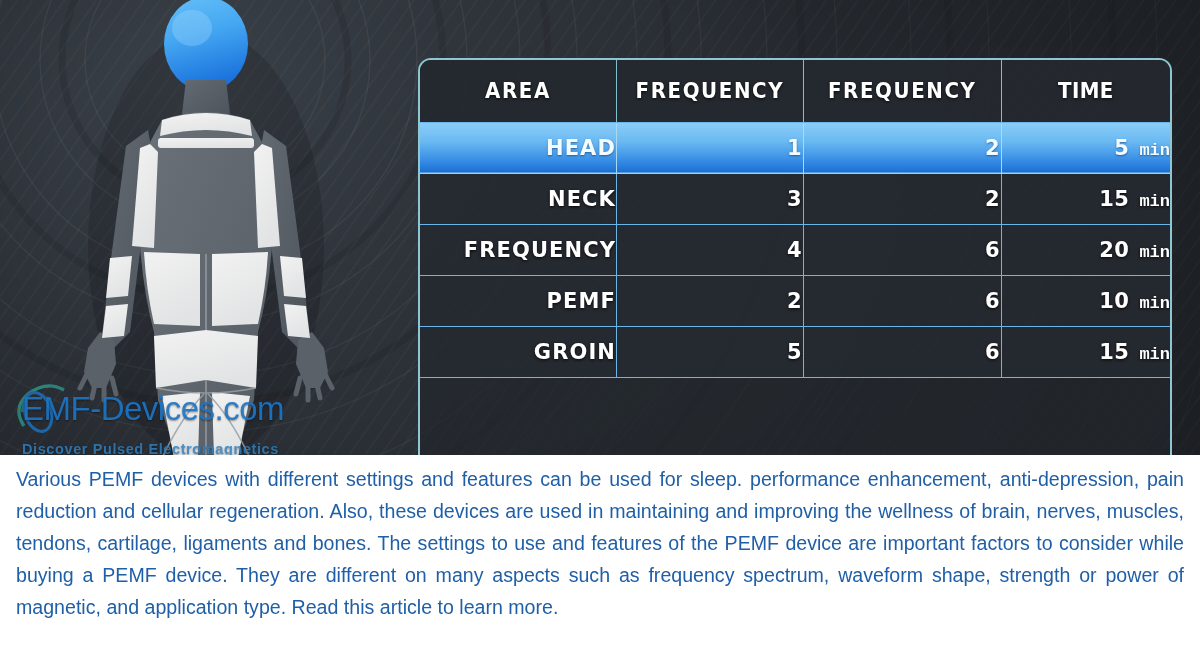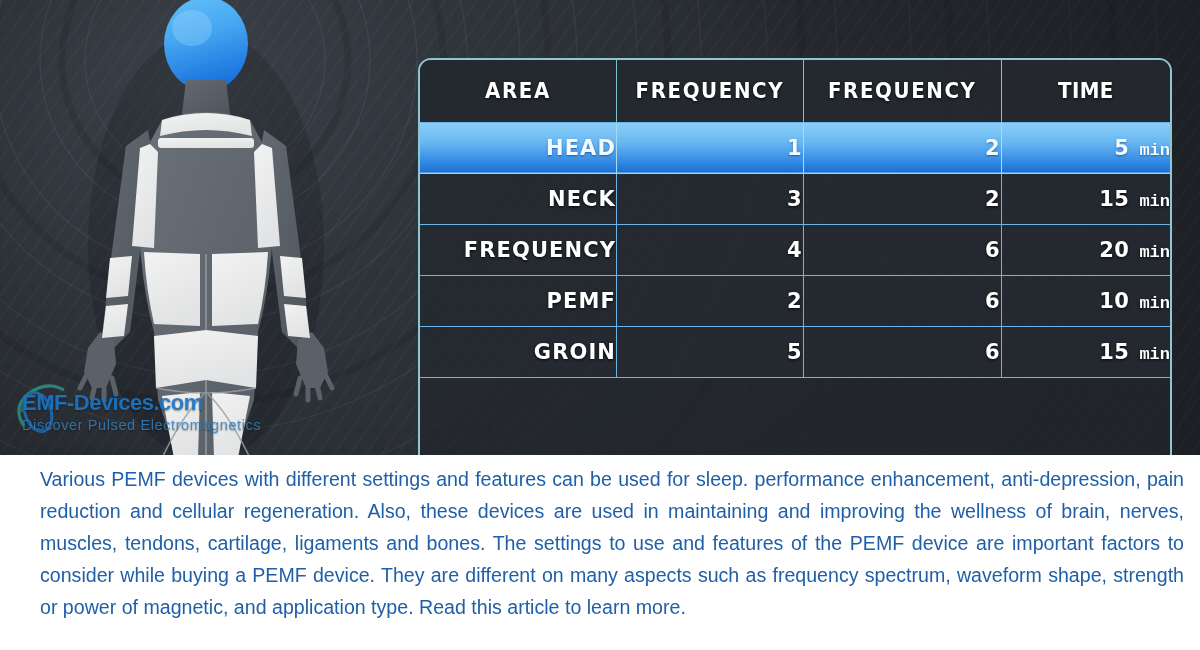--- a/index.html
+++ b/index.html
@@ -63,36 +63,36 @@
   }
 
   
   #watermark{
     position:absolute;
     left:22px; top:392px;
     width:320px; height:62px;
     pointer-events:none;
   }
   #wm-main{
-    font-size:22px;
-    font-weight:bold;
+    font-size:33px;
+    font-weight:normal;
     letter-spacing:-0.5px;
     color:#1c74c4;
     opacity:0.92;
     line-height:1;
     white-space:nowrap;
     text-shadow:0 1px 2px rgba(0,0,0,0.45);
   }
   #wm-sub{
     font-size:14.5px;
-    font-weight:normal;
+    font-weight:bold;
     color:#2f7fbf;
     opacity:0.85;
     letter-spacing:0.6px;
-    margin-top:3px;
+    margin-top:16px;
     white-space:nowrap;
     text-shadow:0 1px 2px rgba(0,0,0,0.45);
   }
   #wm-swoosh{
     position:absolute;
     left:-6px; top:-10px;
     opacity:0.8;
   }
 
   
@@ -166,21 +166,20 @@
     width:1200px; height:195px;
     background:#ffffff;
     padding:8px 16px 0 16px;
   }
   #copy p{
     color:#1f5fa8;
     font-size:19.6px;
     line-height:32px;
     text-align:justify;
     font-family:"Liberation Sans", sans-serif;
-    margin-left:24px;
   }
 </style>
 </head>
 <body>
 
 <div id="page">
 
   <div id="graphic">
 
     <svg class="rings" viewBox="0 0 1200 455" preserveAspectRatio="none">

